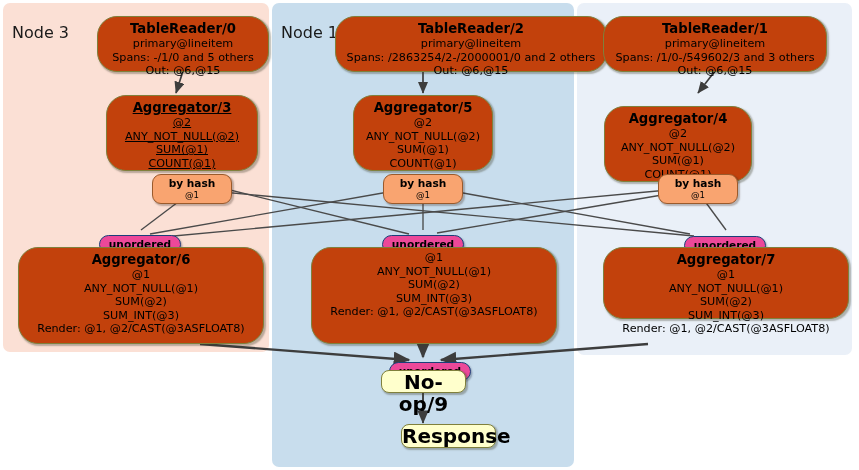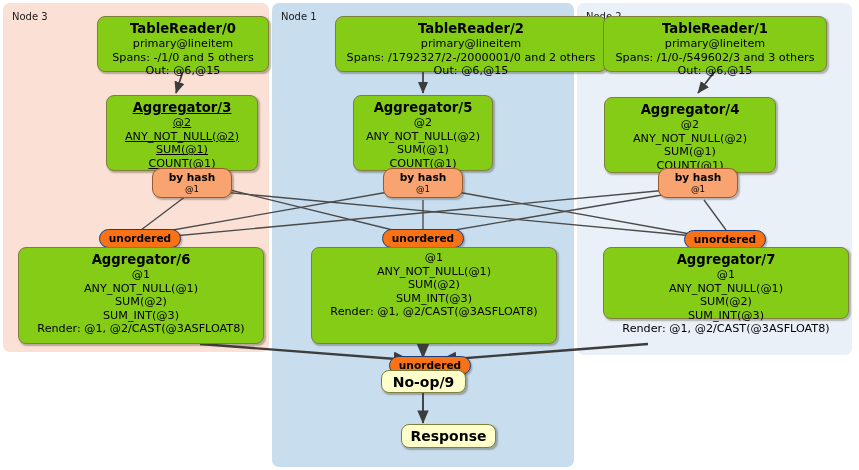--- a/index.html
+++ b/index.html
@@ -15,30 +15,30 @@
     font-family: "DejaVu Sans", "Liberation Sans", sans-serif;
     overflow: hidden;
   }
   .panel {
     position: absolute;
     border-radius: 7px;
   }
   .panel-label {
     position: absolute;
     left: 9px;
-    top: 8px;
-    font-size: 10px;
+    top: 20px;
+    font-size: 16px;
     color: #1a1a1a;
     white-space: nowrap;
   }
   .node-box {
     position: absolute;
-    background: #84cc16;
+    background: #c2410c;
     border: 1.3px solid #80803c;
-    border-radius: 8px;
+    border-radius: 20px;
     box-sizing: border-box;
     text-align: center;
     color: #000000;
     font-size: 11.2px;
     line-height: 13.6px;
     padding-top: 3px;
     box-shadow: 1.5px 1.5px 1.5px rgba(60,60,40,0.35);
   }
   .node-title {
     font-weight: bold;
@@ -46,55 +46,56 @@
     line-height: 17px;
     display: block;
   }
   .node-line { display: block; white-space: nowrap; }
   .pill {
     position: absolute;
     box-sizing: border-box;
     text-align: center;
     border-radius: 999px;
     white-space: nowrap;
+    margin-top: 6px;
   }
   .pill-hash {
     background: #f9a470;
     border: 1.3px solid #9a5a2c;
     color: #000000;
     font-weight: bold;
     font-size: 10.6px;
     line-height: 12.5px;
     padding-top: 2px;
     border-radius: 9px;
     box-shadow: 1.5px 1.5px 1.5px rgba(60,40,30,0.3);
   }
   .pill-hash .sub {
     display: block;
     font-weight: normal;
     font-size: 8.6px;
     line-height: 10px;
   }
   .pill-unordered {
-    background: #f97316;
+    background: #ec4899;
     border: 1.3px solid #1b3f7a;
     color: #000000;
     font-weight: bold;
     font-size: 10.6px;
     box-shadow: 1.5px 1.5px 1.5px rgba(30,40,70,0.3);
   }
   .flat-box {
     position: absolute;
     background: #ffffcc;
     border: 1.3px solid #80803c;
     border-radius: 8px;
     box-sizing: border-box;
     text-align: center;
     font-weight: bold;
-    font-size: 14px;
+    font-size: 20px;
     color: #000000;
     box-shadow: 1.5px 1.5px 1.5px rgba(60,60,40,0.35);
   }
   svg.edges {
     position: absolute;
     left: 0; top: 0;
     width: 859px; height: 470px;
     pointer-events: none;
   }
 </style>
@@ -177,21 +178,21 @@
     <span class="node-line">@1</span>
     <span class="node-line">ANY_NOT_NULL(@1)</span>
     <span class="node-line">SUM(@2)</span>
     <span class="node-line">SUM_INT(@3)</span>
     <span class="node-line">Render: @1, @2/CAST(@3ASFLOAT8)</span>
   </div>
 
   <div class="node-box" style="left:287px; top:16px; width:272px; height:56px;margin-left:48px;">
     <span class="node-title">TableReader/2</span>
     <span class="node-line">primary@lineitem</span>
-    <span class="node-line">Spans: /1792327/2-/2000001/0 and 2 others</span>
+    <span class="node-line">Spans: /2863254/2-/2000001/0 and 2 others</span>
     <span class="node-line">Out: @6,@15</span>
   </div>
 
   <div class="node-box" style="left:353px; top:95px; width:140px; height:76px;">
     <span class="node-title">Aggregator/5</span>
     <span class="node-line">@2</span>
     <span class="node-line">ANY_NOT_NULL(@2)</span>
     <span class="node-line">SUM(@1)</span>
     <span class="node-line">COUNT(@1)</span>
   </div>
@@ -225,21 +226,21 @@
     <span>Response</span>
   </div>
 
   <div class="node-box" style="left:603px; top:16px; width:224px; height:56px;">
     <span class="node-title">TableReader/1</span>
     <span class="node-line">primary@lineitem</span>
     <span class="node-line">Spans: /1/0-/549602/3 and 3 others</span>
     <span class="node-line">Out: @6,@15</span>
   </div>
 
-  <div class="node-box" style="left:604px; top:97px; width:172px; height:76px;">
+  <div class="node-box" style="left:604px; top:106px; width:148px; height:76px;">
     <span class="node-title">Aggregator/4</span>
     <span class="node-line">@2</span>
     <span class="node-line">ANY_NOT_NULL(@2)</span>
     <span class="node-line">SUM(@1)</span>
     <span class="node-line">COUNT(@1)</span>
   </div>
 
   <div class="pill pill-hash" style="left:658px; top:168px; width:80px; height:30px;">
     <span>by hash</span>
     <span class="sub">@1</span>

